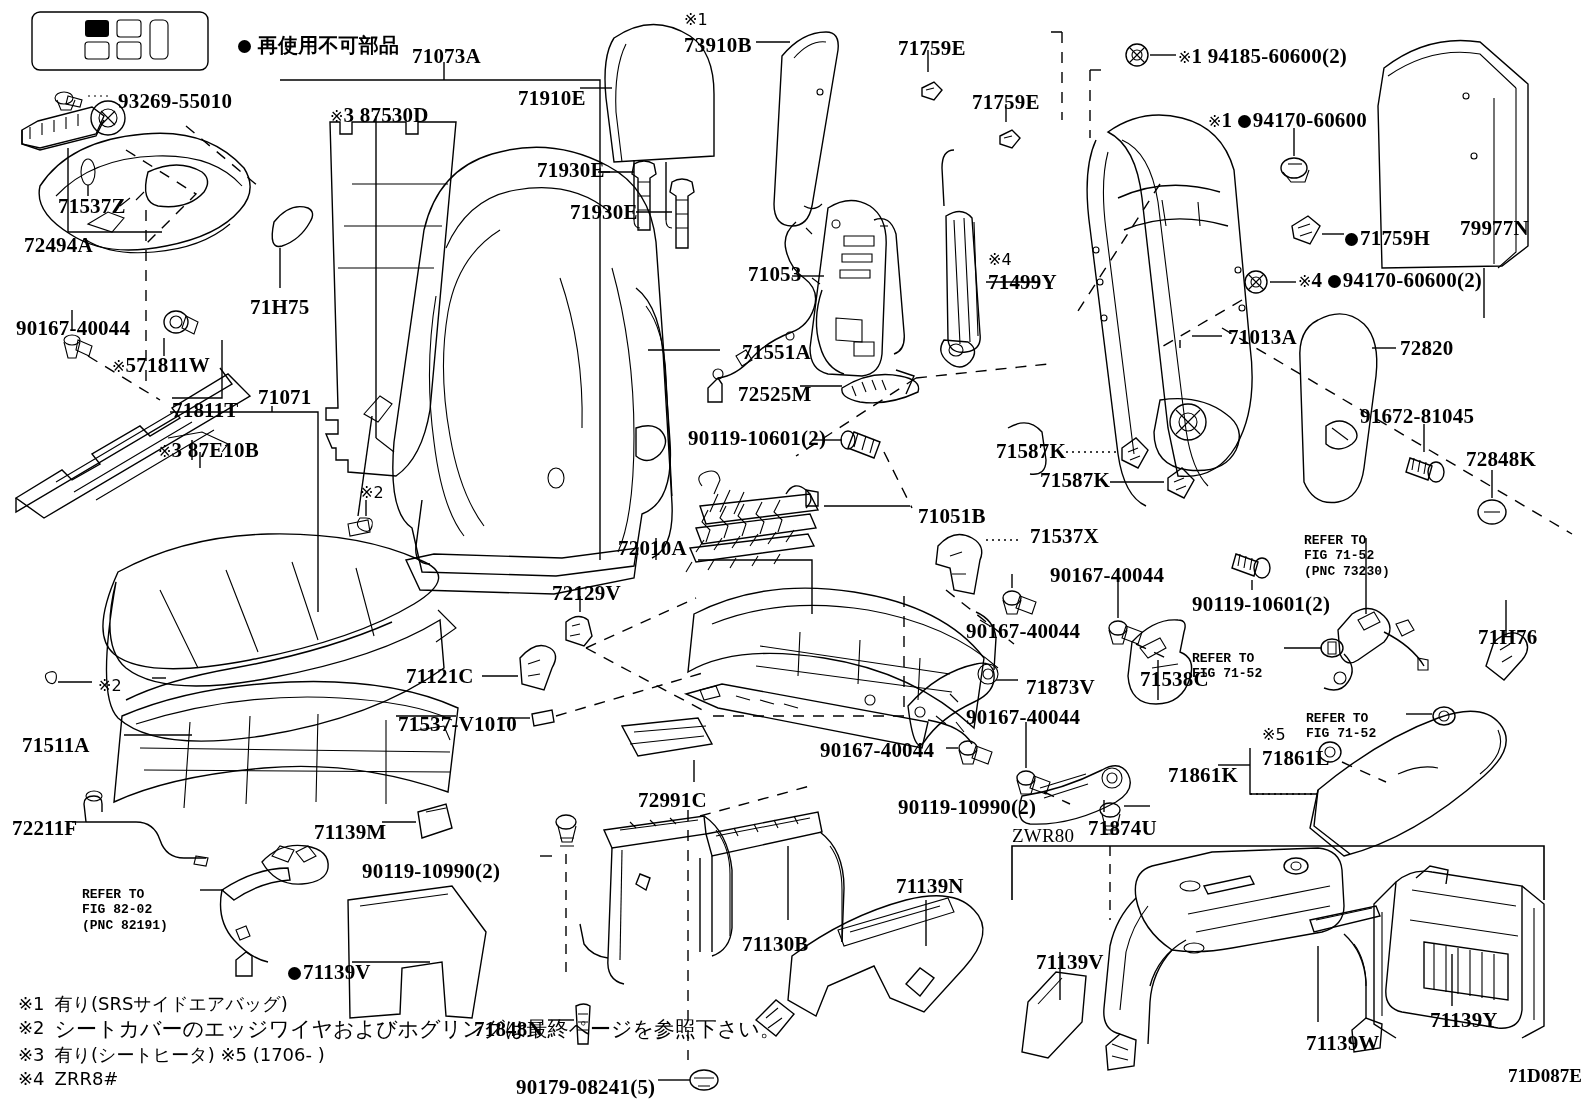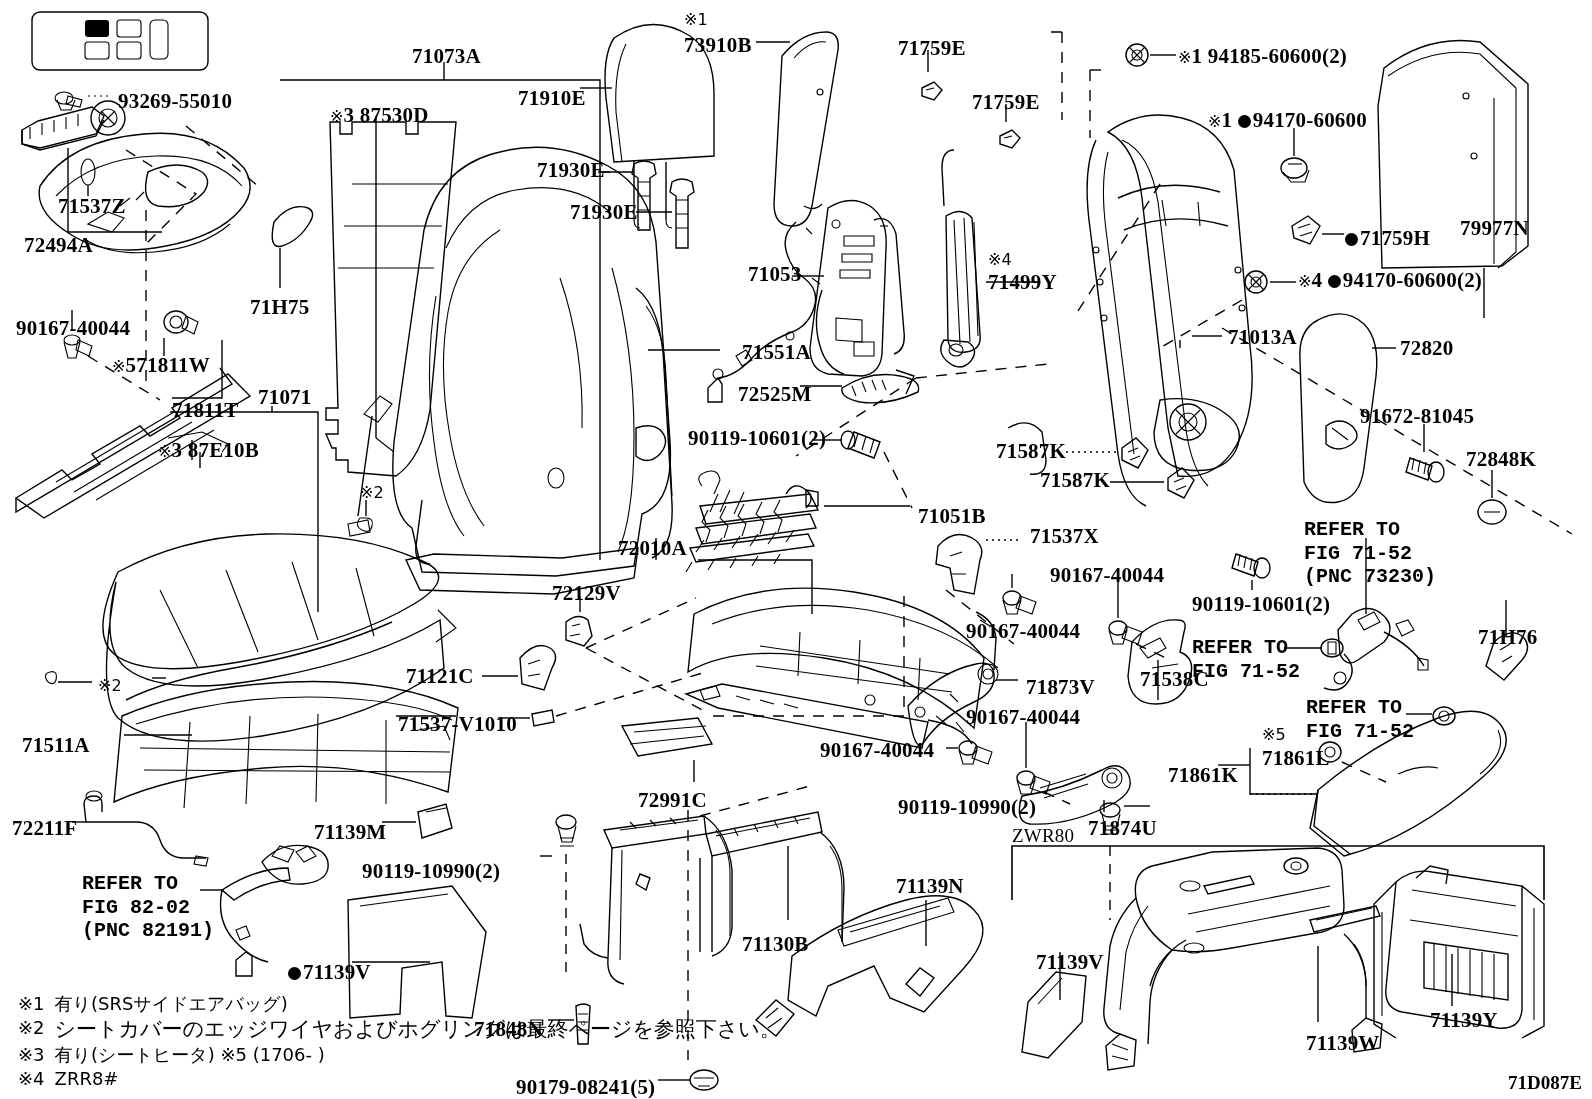--- a/index.html
+++ b/index.html
@@ -8,34 +8,34 @@
   #sheet{
     position:relative;width:1592px;height:1099px;background:#fff;overflow:hidden;
   }
   .lbl{
     position:absolute;white-space:pre;color:#000;
     font-family:"Liberation Serif",serif;font-weight:bold;
     font-size:21px;letter-spacing:0.2px;line-height:1;
   }
   .lbl.sm{font-size:19px;}
   .jp{font-family:"DejaVu Sans",sans-serif;font-weight:normal;font-size:19px;}
-  .refer{font-family:"Liberation Mono",monospace;font-weight:bold;font-size:20px;line-height:1.18;}
+  .refer{font-family:"Liberation Mono",monospace;font-weight:bold;font-size:13px;line-height:1.18;margin-top:15px;}
   .legend-txt{font-family:"DejaVu Sans",sans-serif;font-size:20px;font-weight:bold;}
   .legend-en{font-family:"Liberation Sans",sans-serif;font-size:21px;font-weight:normal;}
   .dot{display:inline-block;width:13px;height:13px;border-radius:50%;background:#000;vertical-align:-1px;margin-right:7px;}
   .dotin{display:inline-block;width:13px;height:13px;border-radius:50%;background:#000;vertical-align:-1px;margin-right:2px;}
   .ast{font-family:"DejaVu Sans",sans-serif;font-size:16px;font-weight:normal;}
   svg{position:absolute;left:0;top:0;}
   .ln{stroke:#000;fill:none;}
   .dsh{stroke:#000;fill:none;stroke-dasharray:11 9;}
   .dot3{stroke:#000;fill:none;stroke-dasharray:2 4;}
   .pt{fill:none;stroke:#000;stroke-width:1.4;}
   .pt2{fill:none;stroke:#000;stroke-width:1.1;}
   .fillk{fill:#000;}
-  .code{position:absolute;right:10px;bottom:5px;font-family:"Liberation Serif",serif;font-weight:bold;font-size:19px;}
+  .code{position:absolute;right:10px;bottom:12px;font-family:"Liberation Serif",serif;font-weight:bold;font-size:19px;}
 </style>
 </head>
 <body>
 
 <div id="sheet">
 
   <svg width="1592" height="1099" viewBox="0 0 1592 1099">
 
     <g>
       <path class="pt" d="M40 12 h160 a8 8 0 0 1 8 8 v42 a8 8 0 0 1 -8 8 h-160 a8 8 0 0 1 -8 -8 v-42 a8 8 0 0 1 8 -8 z"></path>
@@ -624,20 +624,23 @@
       <path class="pt" d="M1424 942 l84 12 l0 46 l-84 -12z"></path>
       <path class="pt2" d="M1434 944 l0 46 M1446 946 l0 46 M1458 948 l0 46 M1470 950 l0 46 M1482 952 l0 46 M1494 954 l0 46"></path>
       <path class="pt" d="M1396 882 l-22 22 l0 120 l22 14"></path>
       <path class="pt" d="M1522 886 l22 18 l0 122 l-22 12"></path>
       <path class="pt2" d="M1382 912 l0 104 M1534 908 l0 112"></path>
       <path class="pt" d="M1416 878 l14 -12 l18 4 l-2 14"></path>
       <path class="ln" d="M1452 1006 V954" stroke-width="1.4"></path>
     </g>
   </svg>
 
+  <div class="lbl" style="left:216px;top:14px;">
+    <span class="dot"></span><span class="legend-txt">再使用不可部品</span>
+  </div>
 
   <div id="label-layer">
       <div class="lbl " style="left: 412px; top: 46px;">71073A</div>
       <div class="lbl " style="left: 330px; top: 105px;"><span class="ast">※</span>3 87530D</div>
       <div class="lbl " style="left: 518px; top: 88px;">71910E</div>
       <div class="lbl ast" style="left: 684px; top: 12px;"><span class="ast">※</span>1</div>
       <div class="lbl " style="left: 684px; top: 35px;">73910B</div>
       <div class="lbl " style="left: 537px; top: 160px;">71930E</div>
       <div class="lbl " style="left: 570px; top: 202px;">71930E</div>
       <div class="lbl " style="left: 748px; top: 264px;">71053</div>

